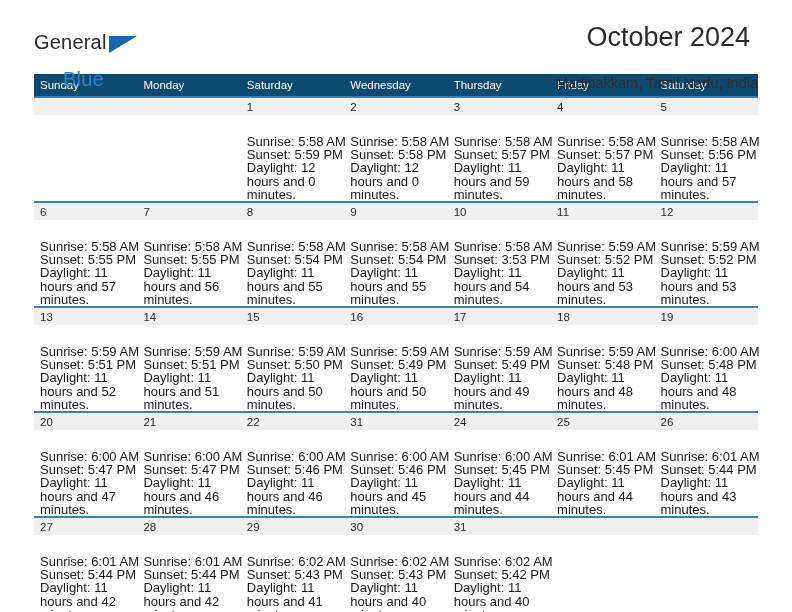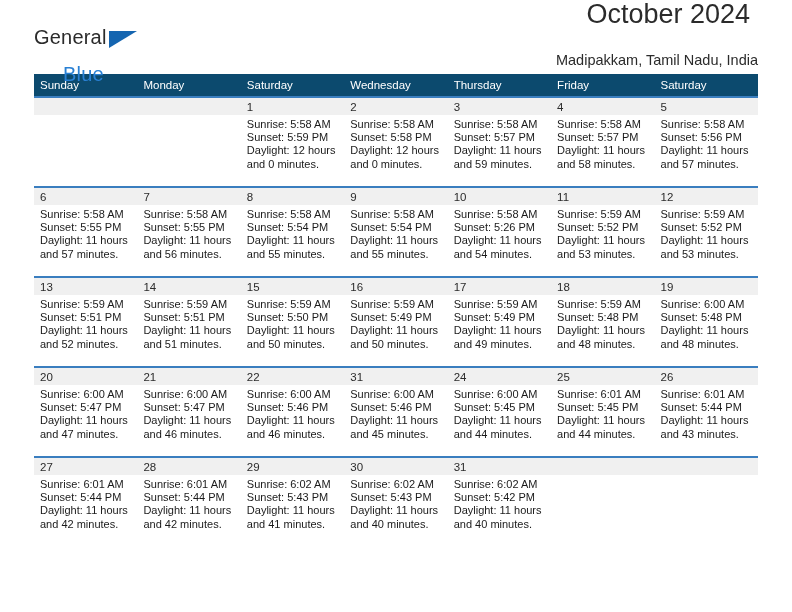--- a/index.html
+++ b/index.html
@@ -20,21 +20,21 @@
     height: 612px;
     box-sizing: border-box;
     padding: 0 34px;
   }
 
   
   .header {
     position: relative;
     height: 70px;
     display: flex;
-    align-items: flex-end;
+    align-items: center;
     justify-content: space-between;
     padding-top: 36px;
     box-sizing: border-box;
     gap: 28px;
   }
   .logo {
     position: relative;
     width: 116px;
     height: 44px;
     flex: none;
@@ -124,23 +124,24 @@
     height: 17px;
     box-sizing: border-box;
     line-height: 12px;
   }
   td.empty .daynum {
     background: #f0f0f0;
     color: transparent;
   }
   .info {
     padding: 3px 5px 0 6px;
-    font-size: 11px;
+    font-size: 13px;
     line-height: 13.2px;
     color: #1a1a1a;
+    margin-top: 17px;
   }
   .info div { white-space: nowrap; }
   .info .daylight { white-space: normal; }
 </style>
 </head>
 <body>
 
 <div class="page">
 
   <div class="header">
@@ -249,21 +250,21 @@
             <div class="info">
               <div>Sunrise: 5:58 AM</div>
               <div>Sunset: 5:54 PM</div>
               <div class="daylight">Daylight: 11 hours and 55 minutes.</div>
             </div>
           </td>
           <td>
             <span class="daynum">10</span>
             <div class="info">
               <div>Sunrise: 5:58 AM</div>
-              <div>Sunset: 5:26 PM</div>
+              <div>Sunset: 3:53 PM</div>
               <div class="daylight">Daylight: 11 hours and 54 minutes.</div>
             </div>
           </td>
           <td>
             <span class="daynum">11</span>
             <div class="info">
               <div>Sunrise: 5:59 AM</div>
               <div>Sunset: 5:52 PM</div>
               <div class="daylight">Daylight: 11 hours and 53 minutes.</div>
             </div>

